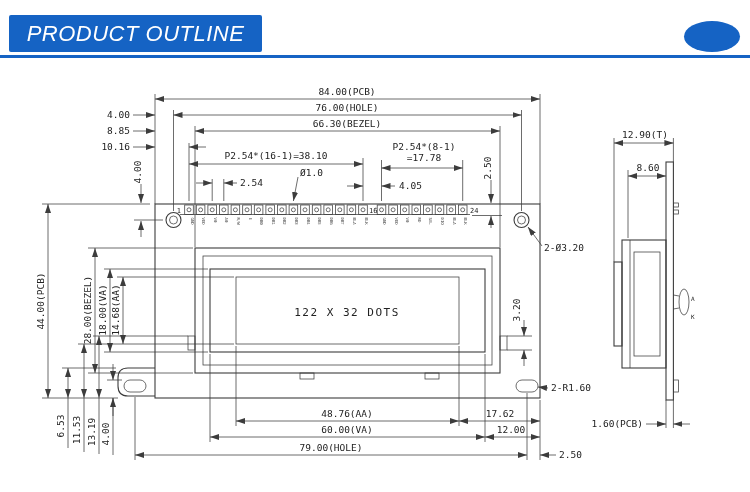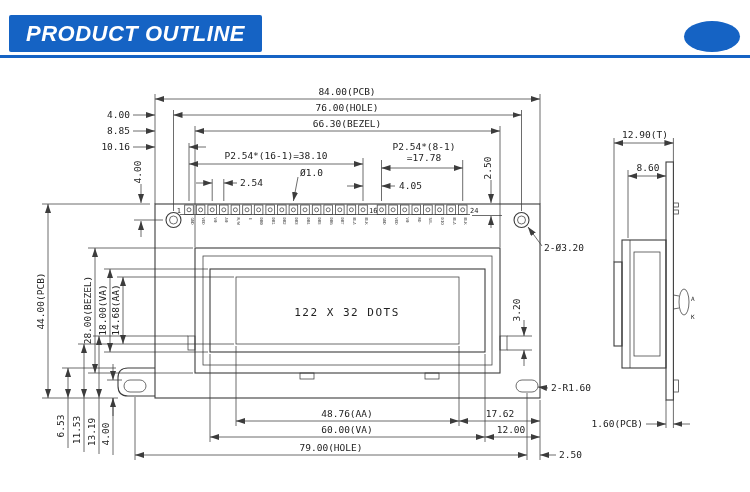--- a/index.html
+++ b/index.html
@@ -1,21 +1,21 @@
 <!DOCTYPE html>
 <html style="--accent: #1563c4; --line: #3c3c3c;"><head>
 <meta charset="utf-8">
 <style>
   :root { --accent:#1563c4; --line:#3c3c3c; }
   html,body{margin:0;padding:0;}
   body{width:750px;height:492px;background:#ffffff;overflow:hidden;position:relative;
        font-family:"Liberation Sans",sans-serif;}
   .banner{position:absolute;left:9px;top:15px;width:253px;height:37px;background:var(--accent);
           border-radius:2px;display:flex;align-items:center;justify-content:center;z-index:2;}
-  .banner h1{margin:0;color:#fff;font-style:italic;font-weight:700;font-size:22px;
+  .banner h1{margin:0;color:#fff;font-style:italic;font-weight:400;font-size:22px;
              letter-spacing:.5px;font-family:"Liberation Sans",sans-serif;}
   .rule{position:absolute;left:0;top:55px;width:750px;height:3px;background:var(--accent);z-index:1;}
   .ellipse{position:absolute;left:684px;top:21px;width:56px;height:31px;border-radius:50%;
            background:var(--accent);z-index:2;}
   svg{position:absolute;left:0;top:0;z-index:0;}
   .o{fill:none;stroke:var(--line);stroke-width:1.1;}
   .t{fill:none;stroke:var(--line);stroke-width:.75;}
   .d{marker-start:url(#ah);marker-end:url(#ah);}
   .de{marker-end:url(#ah);}
   .ds{marker-start:url(#ah);}

